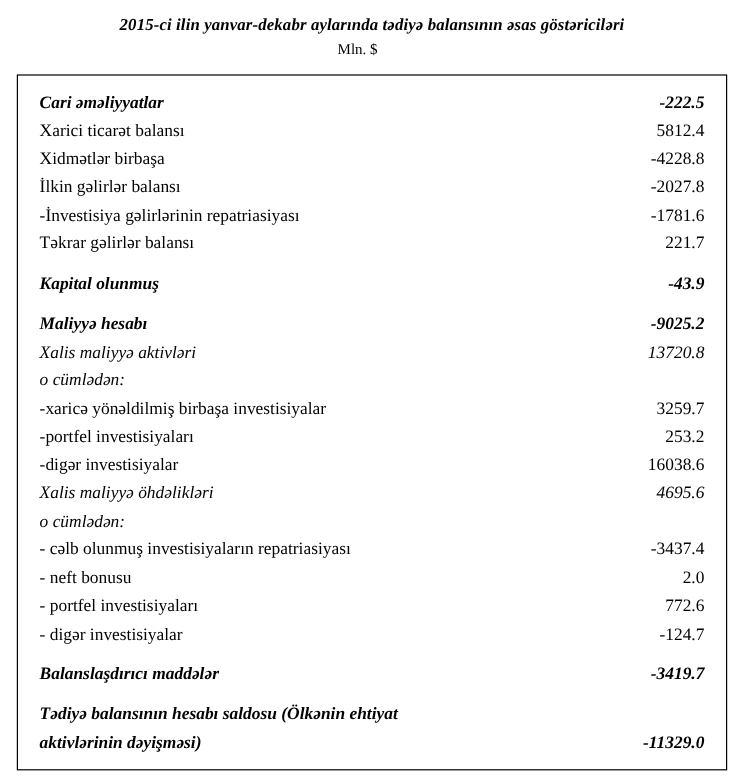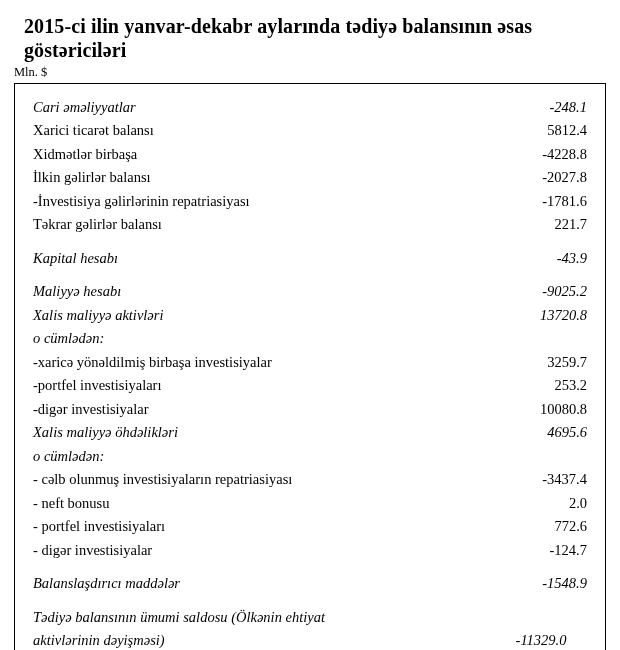--- a/index.html
+++ b/index.html
@@ -15,30 +15,32 @@
     overflow: hidden;
   }
   .page {
     width: 620px;
     height: 650px;
     box-sizing: border-box;
     padding: 10px 14px 6px 14px;
     position: relative;
   }
   .title {
+    text-align: center;
     font-weight: bold;
-    font-size: 20px;
+    font-style: italic;
+    font-size: 14px;
     letter-spacing: 0.1px;
     margin: 4px 10px 3px 10px;
     line-height: 1.2;
   }
   .units {
-    text-align: left;
+    text-align: center;
     font-size: 12.5px;
-    margin: 0 24px 3px 0;
+    margin: 0 24px 13px 0;
   }
   .tablebox {
     border: 1px solid #000;
     box-sizing: border-box;
     width: 592px;
     padding: 12px 18px 10px 18px;
   }
   table.maintable {
     width: 100%;
     border-collapse: collapse;
@@ -56,21 +58,21 @@
   td.value {
     text-align: right;
     white-space: nowrap;
     width: 92px;
   }
   tr.spacer td {
     height: 10px;
     line-height: 10px;
     font-size: 1px;
   }
-  .b { font-weight: normal; font-style: italic; }
+  .b { font-weight: bold; font-style: italic; }
   .i { font-style: italic; margin-left: 20px; }
   .ind2 { padding-left: 20px; }
   .ind3 { padding-left: 26px; }
   .lastrow td { line-height: 1.45; }
   .multi {
     line-height: 1.35;
   }
 </style>
 </head>
 <body>
@@ -78,21 +80,21 @@
 <div class="page">
 
   <div class="title">2015-ci ilin yanvar-dekabr aylarında tədiyə balansının əsas  göstəriciləri</div>
   <div class="units">Mln. $</div>
 
   <div class="tablebox">
     <table class="maintable">
       <tbody id="rows-body">
           <tr>
             <td class="label  b">Cari əməliyyatlar</td>
-            <td class="value b">-248.1</td>
+            <td class="value b">-222.5</td>
           </tr>
           <tr>
             <td class="label ind2 ">Xarici ticarət balansı</td>
             <td class="value ">5812.4</td>
           </tr>
           <tr>
             <td class="label ind2 ">Xidmətlər birbaşa</td>
             <td class="value ">-4228.8</td>
           </tr>
           <tr>
@@ -104,21 +106,21 @@
             <td class="value ">-1781.6</td>
           </tr>
           <tr>
             <td class="label ind2 ">Təkrar gəlirlər balansı</td>
             <td class="value ">221.7</td>
           </tr>
           <tr class="spacer">
             <td colspan="2"></td>
           </tr>
           <tr>
-            <td class="label  b">Kapital hesabı</td>
+            <td class="label  b">Kapital olunmuş</td>
             <td class="value b">-43.9</td>
           </tr>
           <tr class="spacer">
             <td colspan="2"></td>
           </tr>
           <tr>
             <td class="label  b">Maliyyə hesabı</td>
             <td class="value b">-9025.2</td>
           </tr>
           <tr>
@@ -132,21 +134,21 @@
           <tr>
             <td class="label ind3 ">-xaricə yönəldilmiş birbaşa  investisiyalar</td>
             <td class="value ">3259.7</td>
           </tr>
           <tr>
             <td class="label ind3 ">-portfel  investisiyaları</td>
             <td class="value ">253.2</td>
           </tr>
           <tr>
             <td class="label ind3 ">-digər  investisiyalar</td>
-            <td class="value ">10080.8</td>
+            <td class="value ">16038.6</td>
           </tr>
           <tr>
             <td class="label  i">Xalis maliyyə öhdəlikləri</td>
             <td class="value i">4695.6</td>
           </tr>
           <tr>
             <td class="label ind2 i">o cümlədən:</td>
             <td class="value i"></td>
           </tr>
           <tr>
@@ -163,29 +165,29 @@
           </tr>
           <tr>
             <td class="label ind3 ">- digər  investisiyalar</td>
             <td class="value ">-124.7</td>
           </tr>
           <tr class="spacer">
             <td colspan="2"></td>
           </tr>
           <tr>
             <td class="label  b">Balanslaşdırıcı maddələr</td>
-            <td class="value b">-1548.9</td>
+            <td class="value b">-3419.7</td>
           </tr>
           <tr class="spacer">
             <td colspan="2"></td>
           </tr>
           <tr class="lastrow">
             <td class="label b multi">
-              <div>Tədiyə balansının ümumi saldosu (Ölkənin ehtiyat</div>
+              <div>Tədiyə balansının hesabı saldosu (Ölkənin ehtiyat</div>
               <div>aktivlərinin dəyişməsi)</div>
             </td>
-            <td class="value b" style="vertical-align: bottom; text-align: center;">-11329.0</td>
+            <td class="value b" style="vertical-align: bottom;">-11329.0</td>
           </tr>
         </tbody>
     </table>
   </div>
 
 </div>
 
 </body></html>

